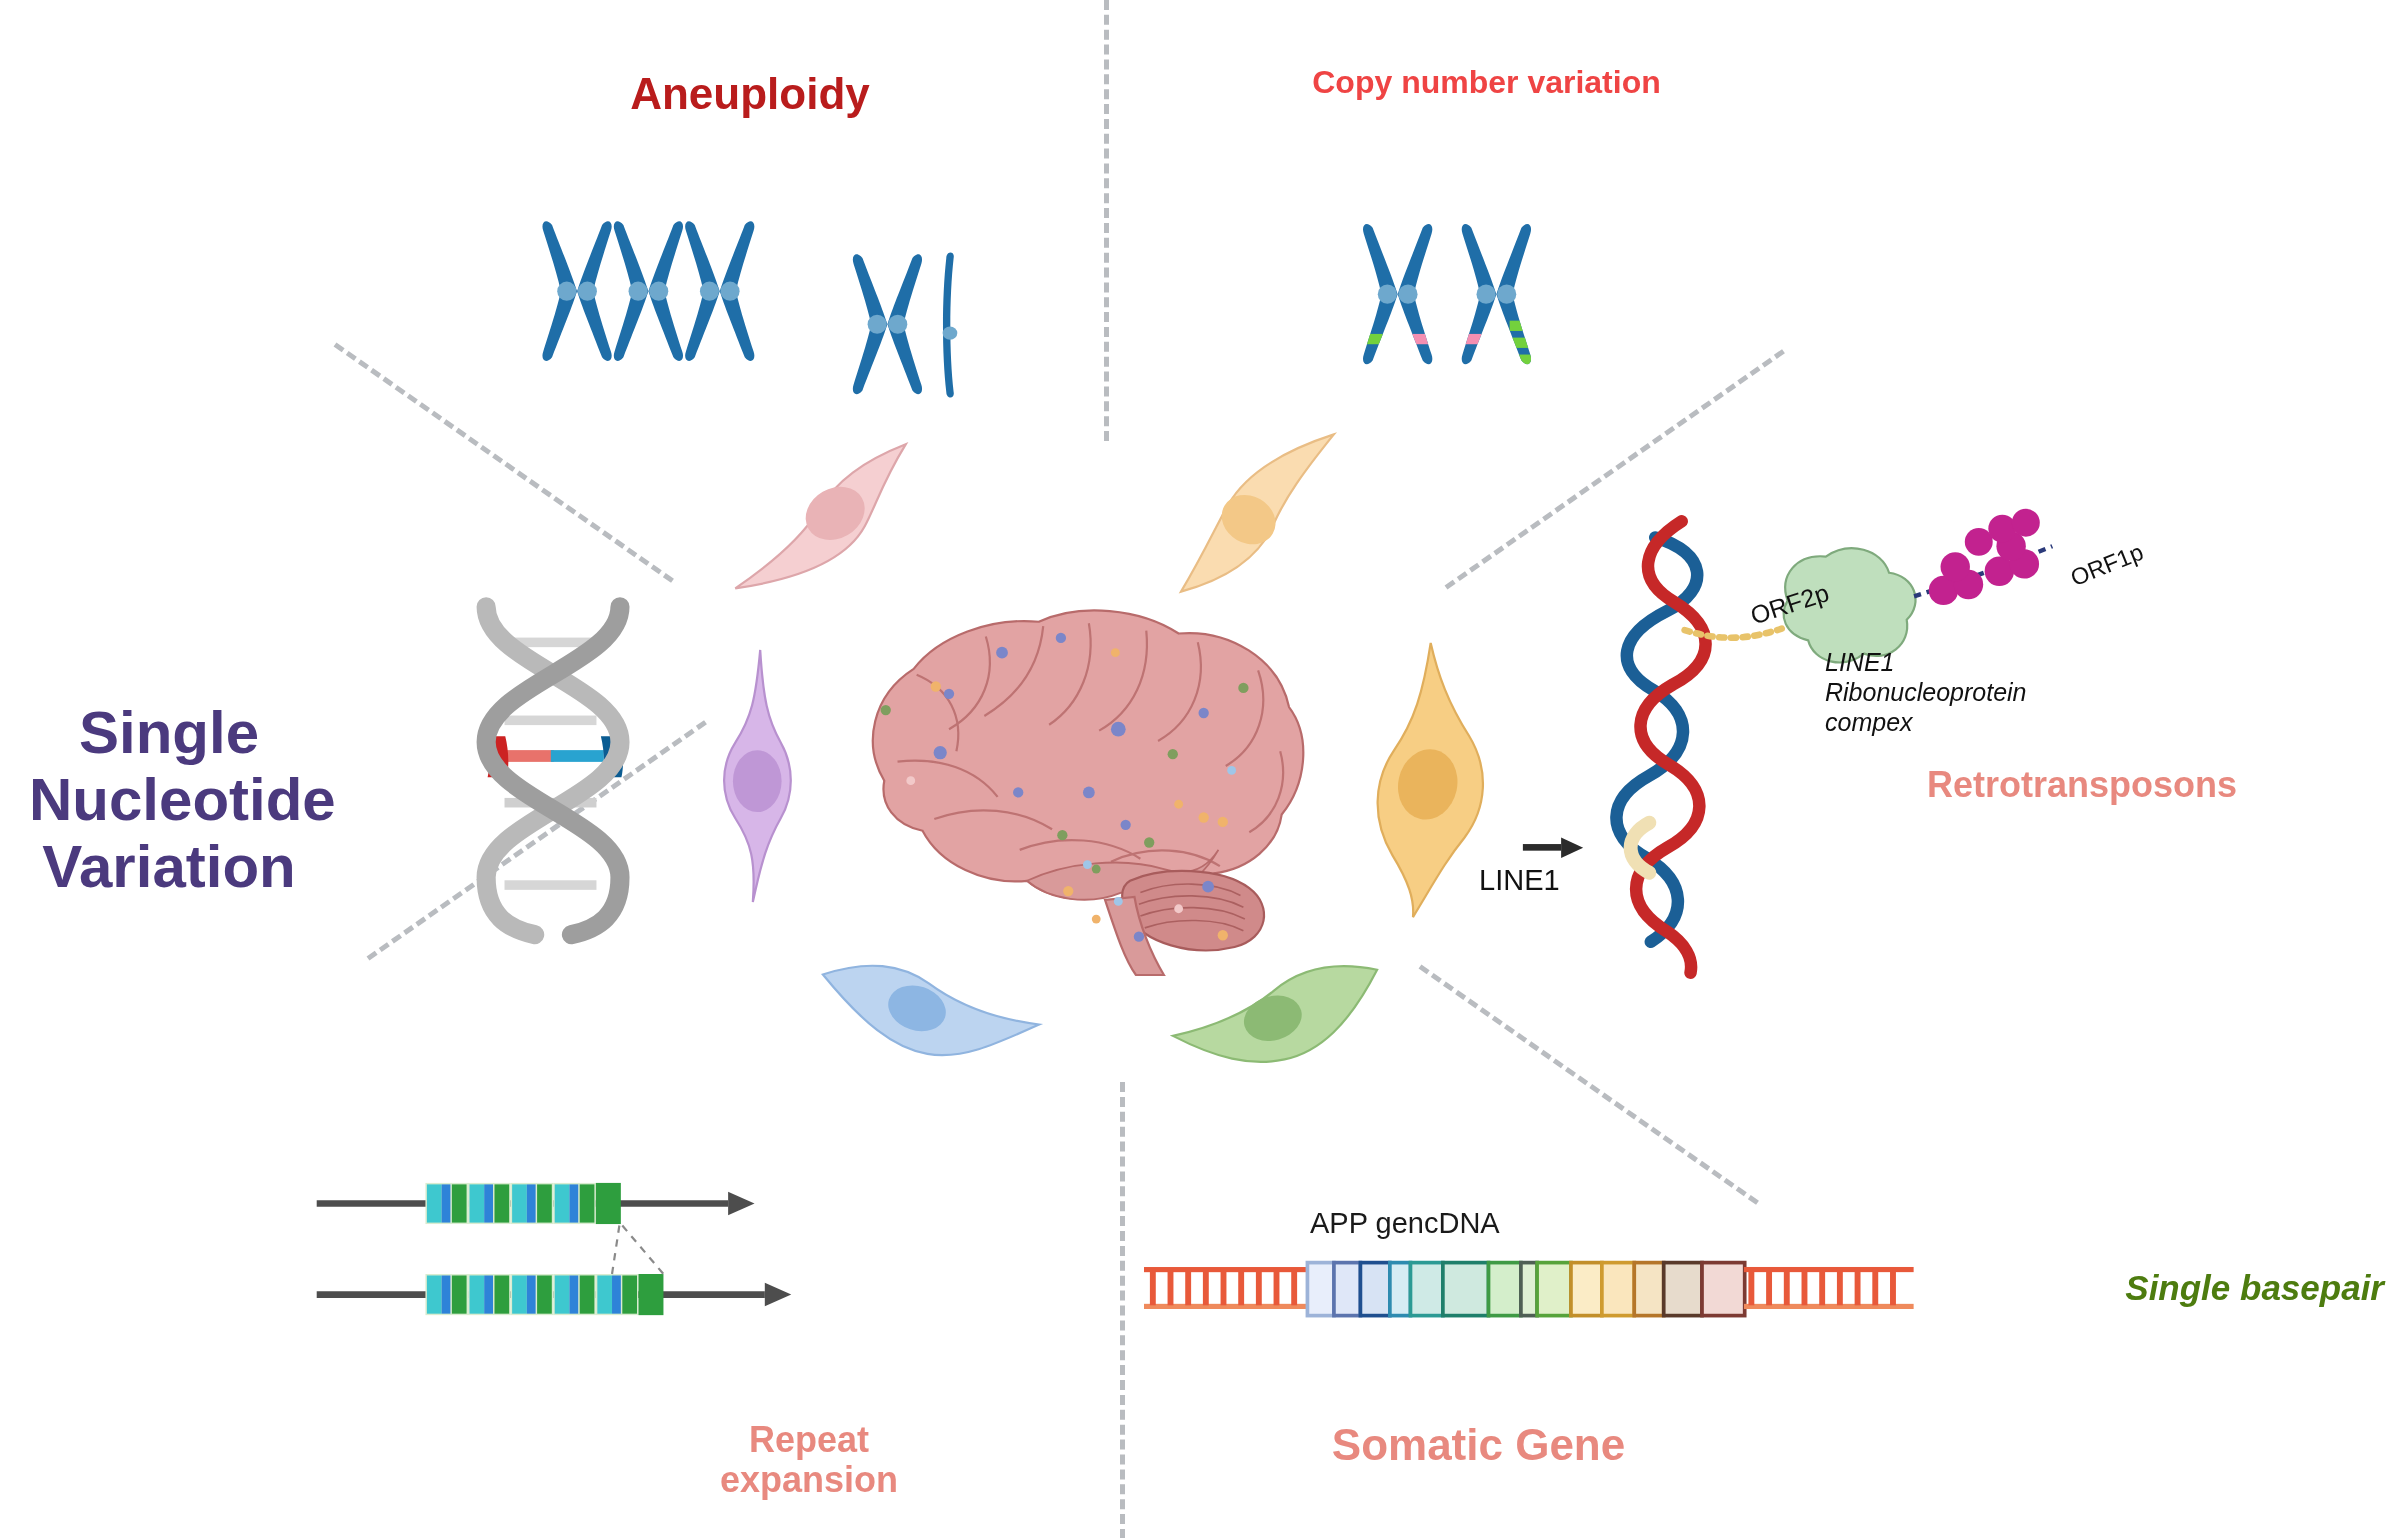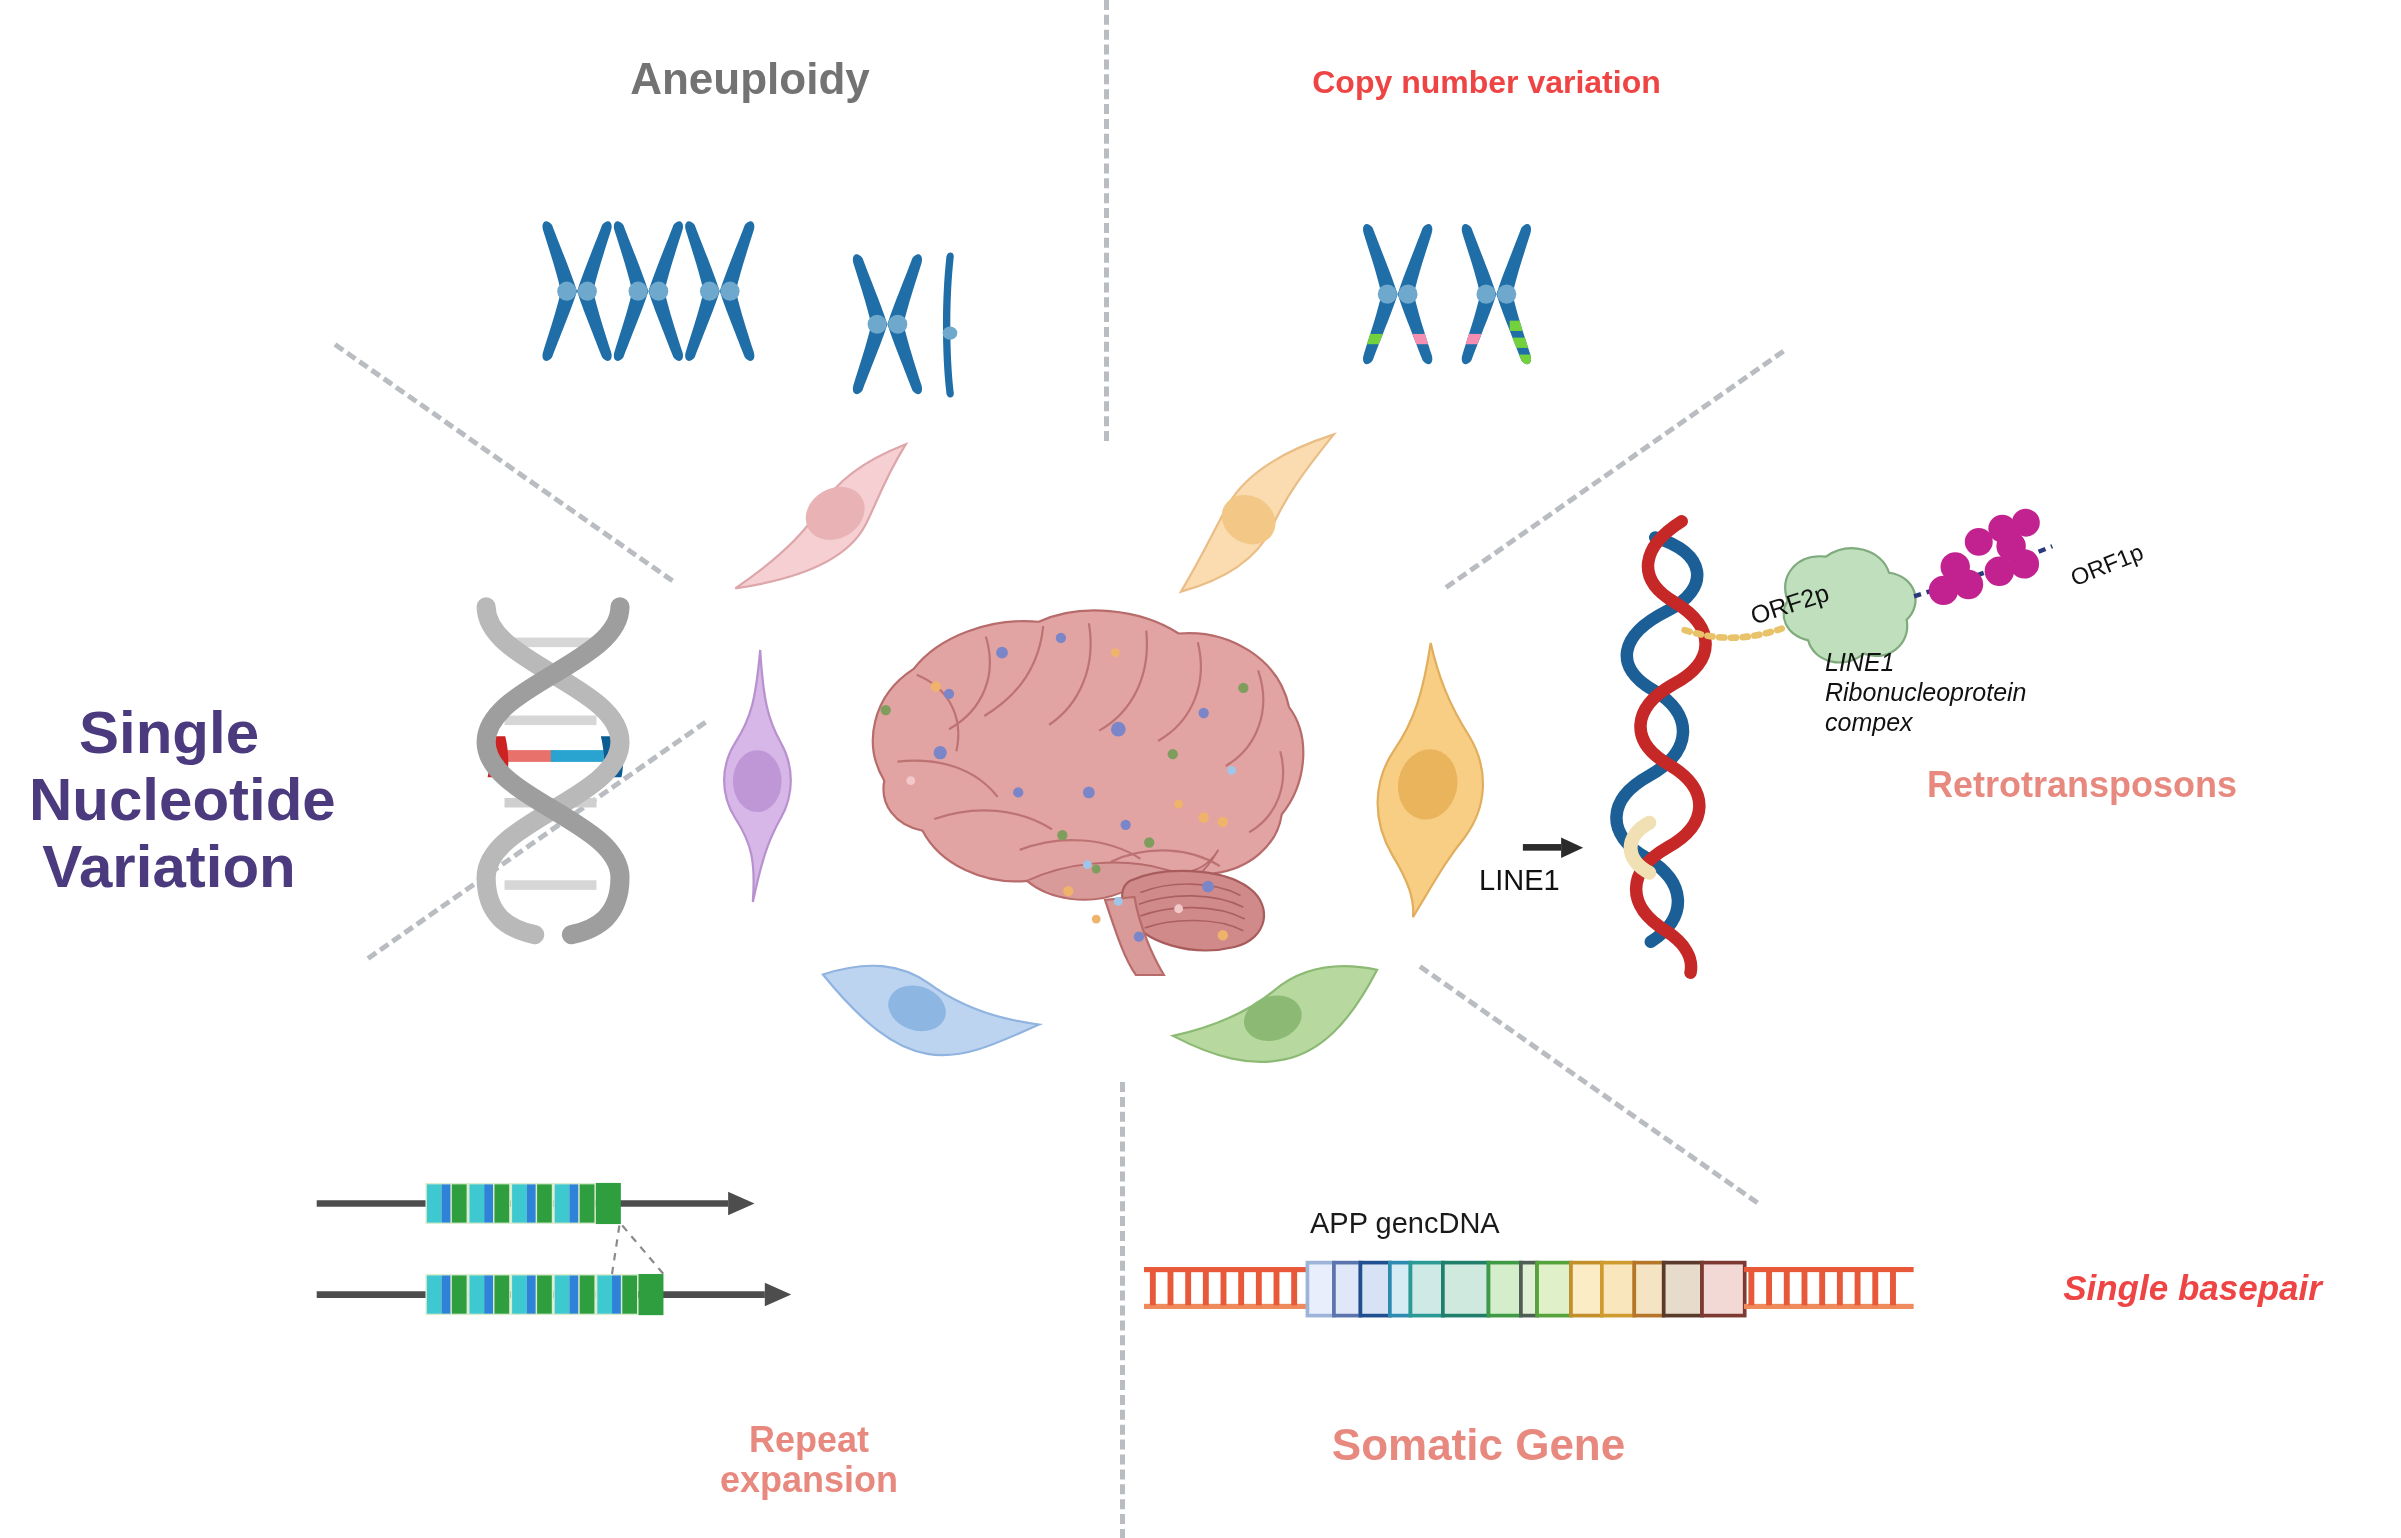--- a/index.html
+++ b/index.html
@@ -3,33 +3,33 @@
 <meta charset="utf-8">
 <style>
   html,body{margin:0;padding:0;background:#ffffff;}
   body{width:2401px;height:1538px;position:relative;overflow:hidden;
        font-family:"Liberation Sans",sans-serif;}
   .stage{position:absolute;inset:0;width:2401px;height:1538px;}
   .abs{position:absolute;}
 
   
   .sec-title{font-weight:bold;line-height:1.12;text-align:center;}
-  .t-aneu{left:544px;top:54px;width:412px;font-size:44px;color:#737373;}
+  .t-aneu{left:544px;top:69px;width:412px;font-size:44px;color:#b91c1c;}
   .t-cnv{left:1192px;top:65px;width:589px;font-size:32px;color:#ef4444;}
   .t-snv{left:29px;top:699px;width:280px;font-size:60px;color:#4b3a7e;text-align:center;}
   .t-retro{left:1817px;top:765px;width:530px;font-size:36px;color:#e8897f;text-align:center;}
   .t-repeat{left:662px;top:1420px;width:294px;font-size:36px;color:#e8897f;}
   .t-sgr{left:1280px;top:1420px;width:397px;font-size:44px;color:#e8897f;}
 
   
   .legend{left:2001px;top:1265px;width:383px;text-align:right;
           font-style:italic;font-weight:bold;font-size:35px;line-height:1.32;}
   .lg-100{color:#2e7ab8;}
   .lg-10{color:#e8897f;}
-  .lg-bp{color:#ef4444;text-align:center;}
+  .lg-bp{color:#4d7c0f;}
 
   
   .lbl-app{left:1310px;top:1207px;font-size:29px;color:#1a1a1a;}
   .lbl-line1{left:1479px;top:864px;font-size:29px;color:#111;}
   .lbl-rnp{left:1825px;top:647px;font-size:25px;font-style:italic;color:#111;line-height:1.2;}
   .lbl-orf2p{left:1747px;top:603px;font-size:25px;color:#111;
              transform:rotate(-18deg);transform-origin:left top;}
   .lbl-orf1p{left:2067px;top:567px;font-size:23.5px;color:#111;
              transform:rotate(-22deg);transform-origin:left top;}
 

